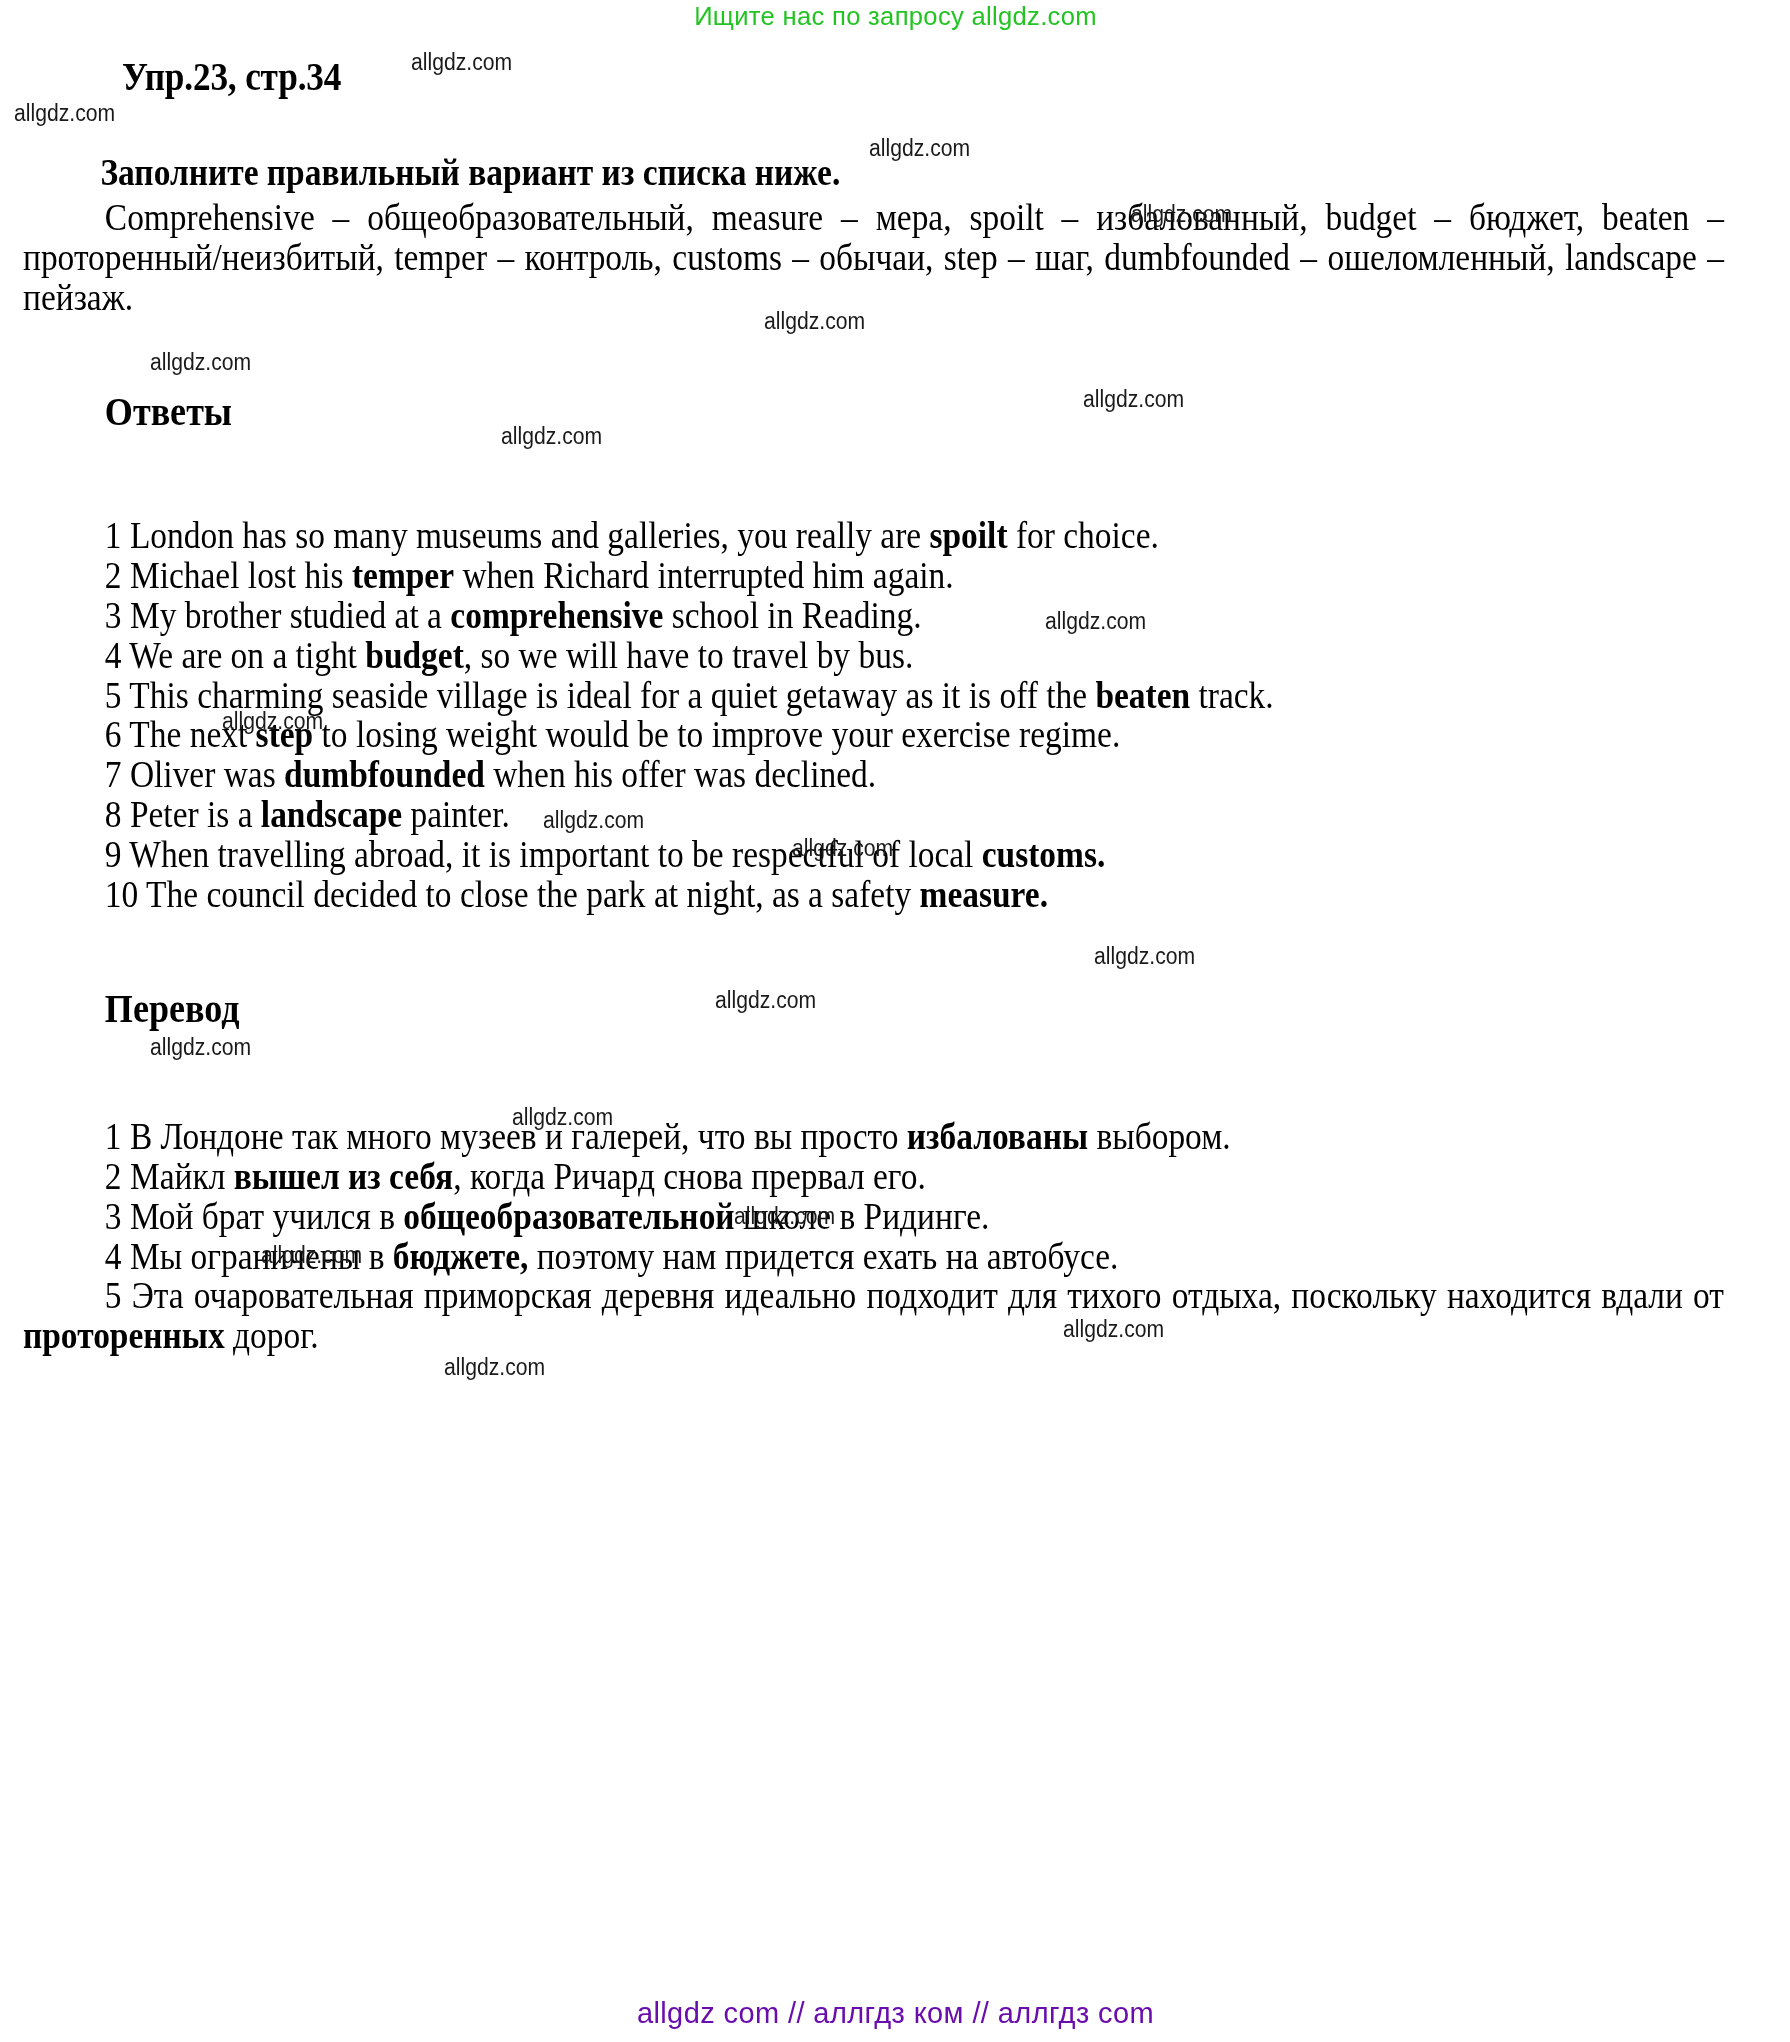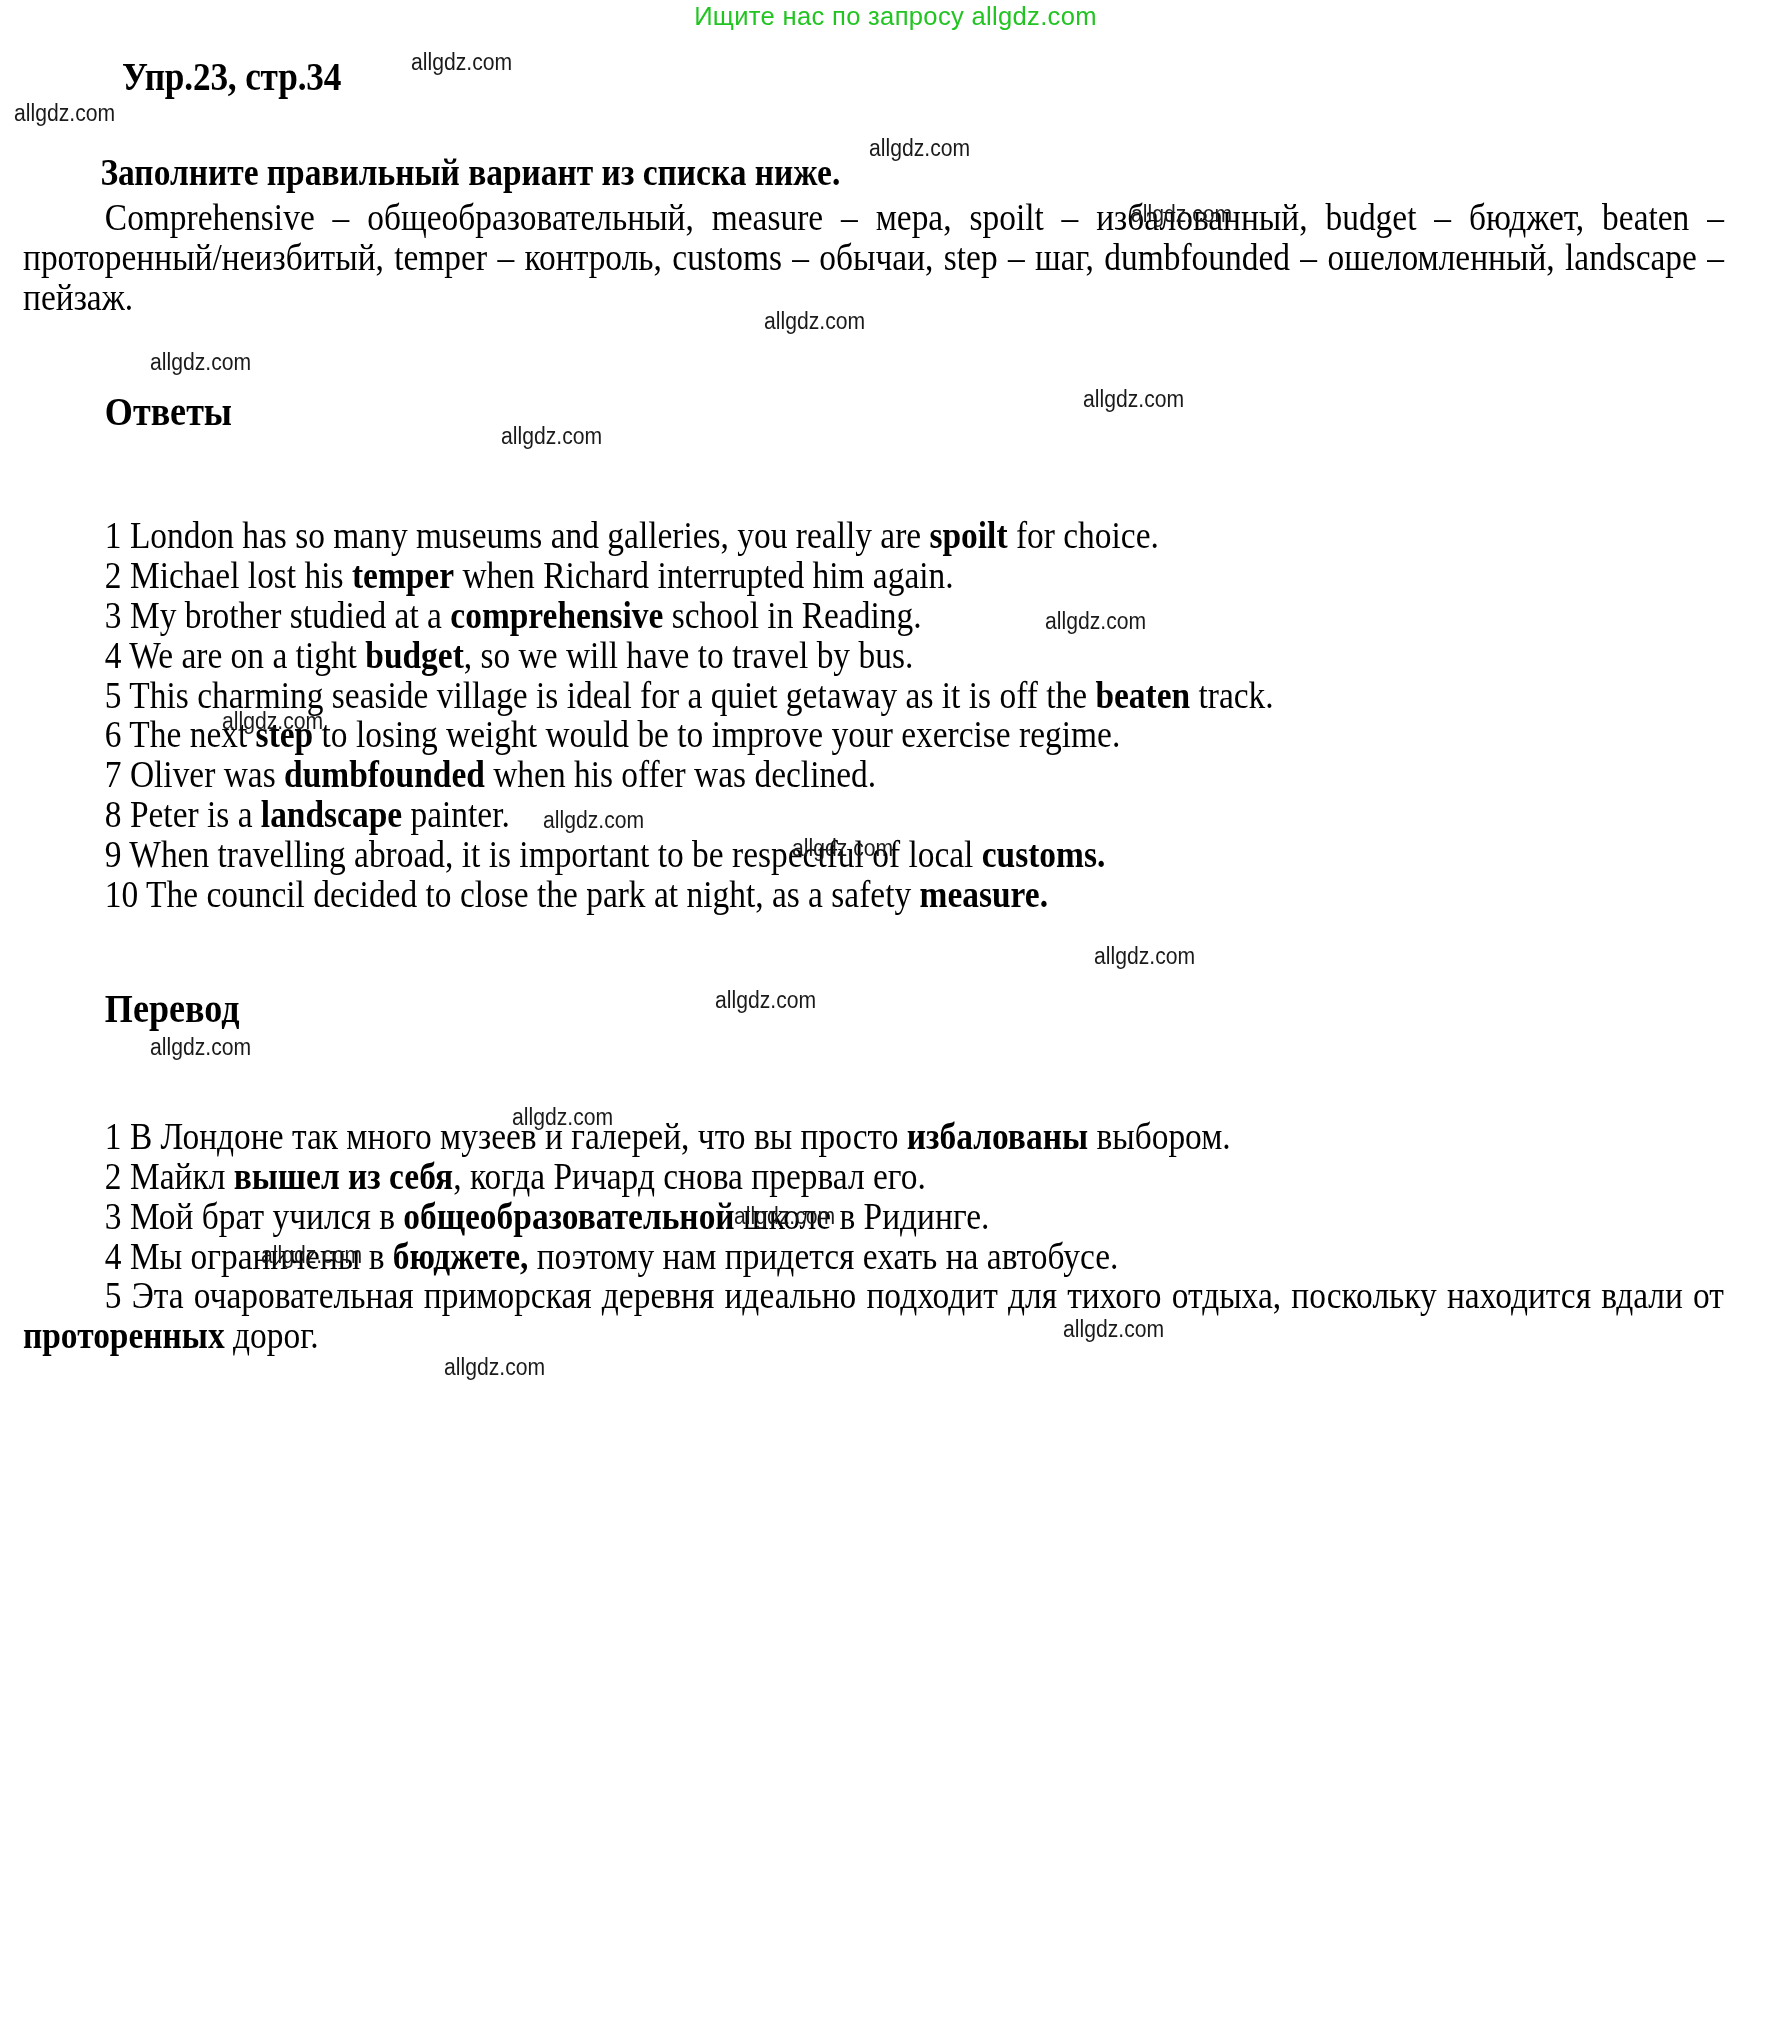--- a/index.html
+++ b/index.html
@@ -178,15 +178,16 @@
       <div class="wm" style="left: 1094px; top: 943px;">allgdz.com</div>
       <div class="wm" style="left: 715px; top: 987px;">allgdz.com</div>
       <div class="wm" style="left: 150px; top: 1034px;">allgdz.com</div>
       <div class="wm" style="left: 512px; top: 1104px;">allgdz.com</div>
       <div class="wm" style="left: 734px; top: 1203px;">allgdz.com</div>
       <div class="wm" style="left: 261px; top: 1242px;">allgdz.com</div>
       <div class="wm" style="left: 1063px; top: 1316px;">allgdz.com</div>
       <div class="wm" style="left: 444px; top: 1354px;">allgdz.com</div>
     </div>
 
+  <div class="footer" style="color: rgb(106, 13, 173);">allgdz com  //  аллгдз ком  //  аллгдз com</div>
 
 </div>
 
 
 </body></html>

